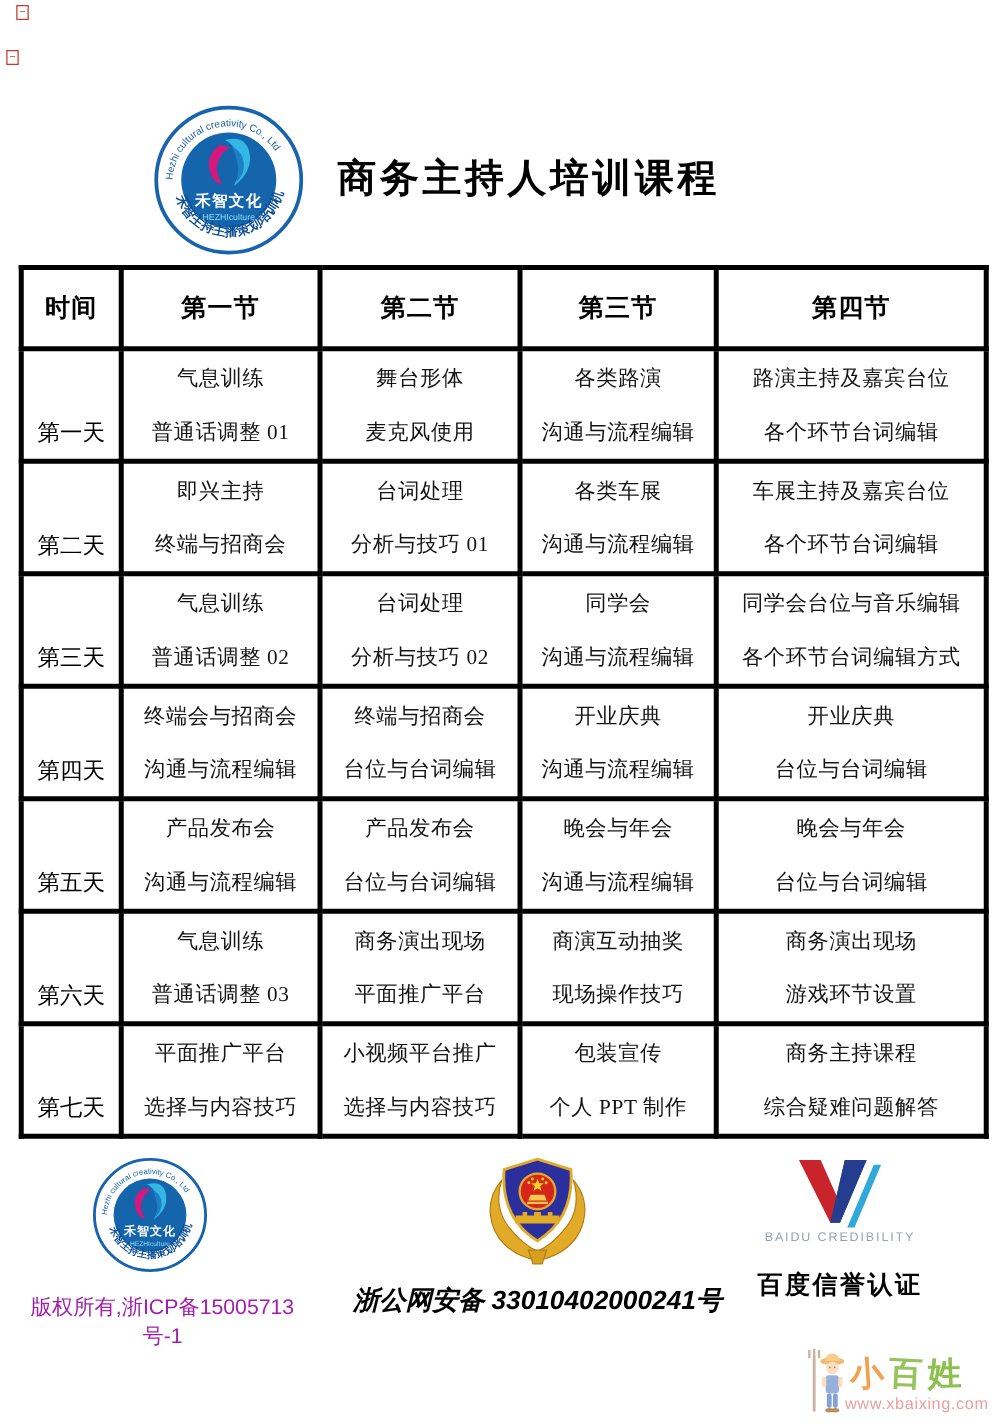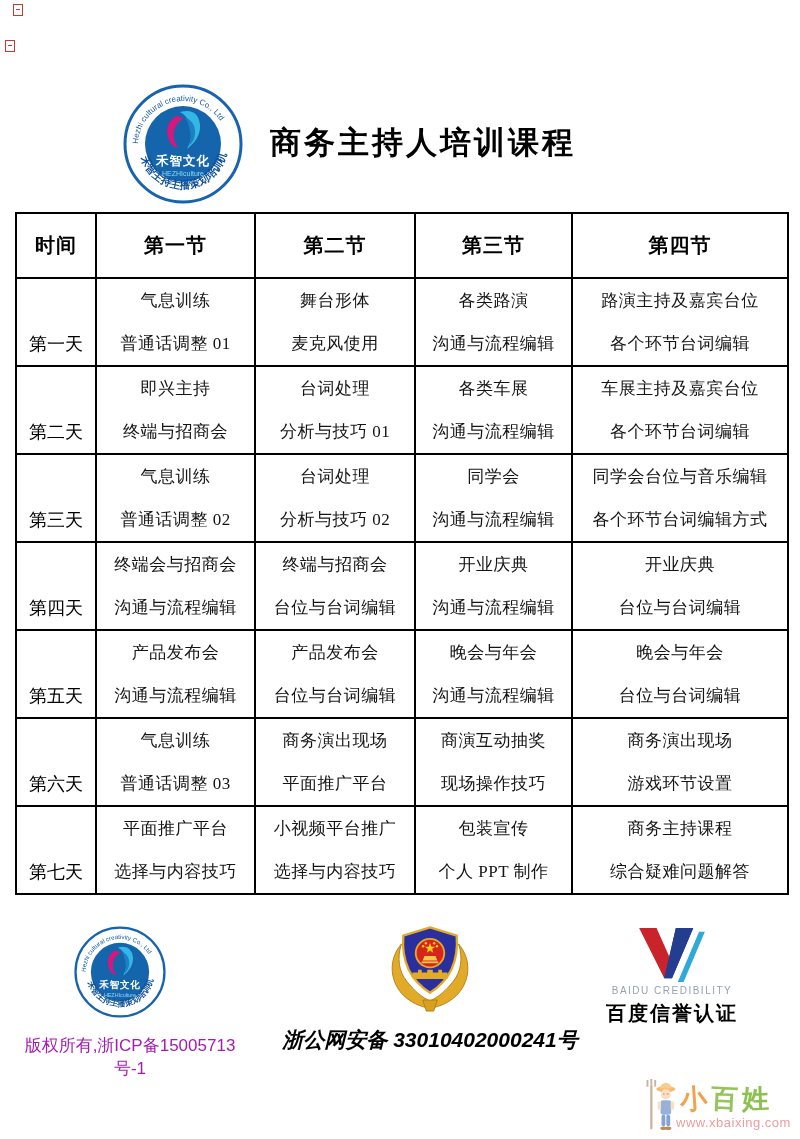--- a/index.html
+++ b/index.html
@@ -22,21 +22,21 @@
   .page-title {
     position:absolute; left:0; right:0; top:122px; text-align:center; padding-left:46px;
     font-size:31px; font-weight:700; letter-spacing:3px; color:#000;
   }
 
   
   table.schedule {
     position:absolute; left:15px; top:212px; width:772px;
     border-collapse:collapse; table-layout:fixed;
   }
-  table.schedule th, table.schedule td { border:2px solid #000000; padding:0; text-align:center; vertical-align:middle; }
+  table.schedule th, table.schedule td { border:4px solid #000000; padding:0; text-align:center; vertical-align:middle; }
   table.schedule th { height:65px; font-size:20px; font-weight:600; letter-spacing:1px; color:#000; }
   table.schedule td { height:86px; }
   .cell-line { height:43px; display:flex; align-items:center; justify-content:center; font-size:17px; color:#141414; letter-spacing:0.5px; }
   .day-text { margin-top:43px; height:43px; display:flex; align-items:center; justify-content:center; font-size:18px; color:#000; }
 
   
   .logo-footer { position:absolute; left:74px; top:926px; width:92px; height:92px; }
   .copyright {
     position:absolute; left:10px; top:1034px; width:240px; text-align:center;
     font-family:"Liberation Sans","DejaVu Sans",sans-serif; font-size:17px; color:#a21caf;
@@ -44,21 +44,21 @@
   .police-badge { position:absolute; left:384px; top:916px; width:92px; height:100px; }
   .police-filing {
     position:absolute; left:270px; top:1026px; width:320px; text-align:center;
     font-family:"Liberation Sans","DejaVu Sans",sans-serif; font-size:21px; font-weight:700; color:#000;font-style:italic;
   }
   .baidu-box { position:absolute; left:596px; top:926px; width:152px; text-align:center;
     font-family:"Liberation Sans","DejaVu Sans",sans-serif; }
   .baidu-v { width:78px; height:58px; margin:0 auto; display:block; }
   .baidu-cn { margin-top:6px; font-size:19px; letter-spacing:4px; color:#7e93a4; }
   .baidu-en { margin-top:1px; font-size:10px; letter-spacing:1.5px; color:#93a3b1; }
-  .baidu-cert { margin-top:4px; font-size:20px; font-weight:700; letter-spacing:2px; color:#000; }
+  .baidu-cert { margin-top:18px; font-size:20px; font-weight:700; letter-spacing:2px; color:#000; }
 
   
   .watermark { position:absolute; right:2px; bottom:2px; width:158px; height:62px;
     font-family:"Liberation Sans","DejaVu Sans",sans-serif; }
   .wm-figure { position:absolute; left:4px; top:2px; width:34px; height:58px; opacity:0.85; }
   .wm-text { position:absolute; left:40px; top:6px; font-size:27px; font-weight:700; white-space:nowrap; }
   .wm-text .c0 { color:#f0a24e; display:inline-block; transform:rotate(-4deg); }
   .wm-text .c1 { color:#97c35c; display:inline-block; margin-left:4px; transform:rotate(3deg); }
   .wm-text .c2 { color:#8cc14f; display:inline-block; margin-left:4px; transform:rotate(-2deg); }
   .wm-url { position:absolute; left:36px; top:40px; font-size:13px; color:#ea9e9e; letter-spacing:0.5px; }

